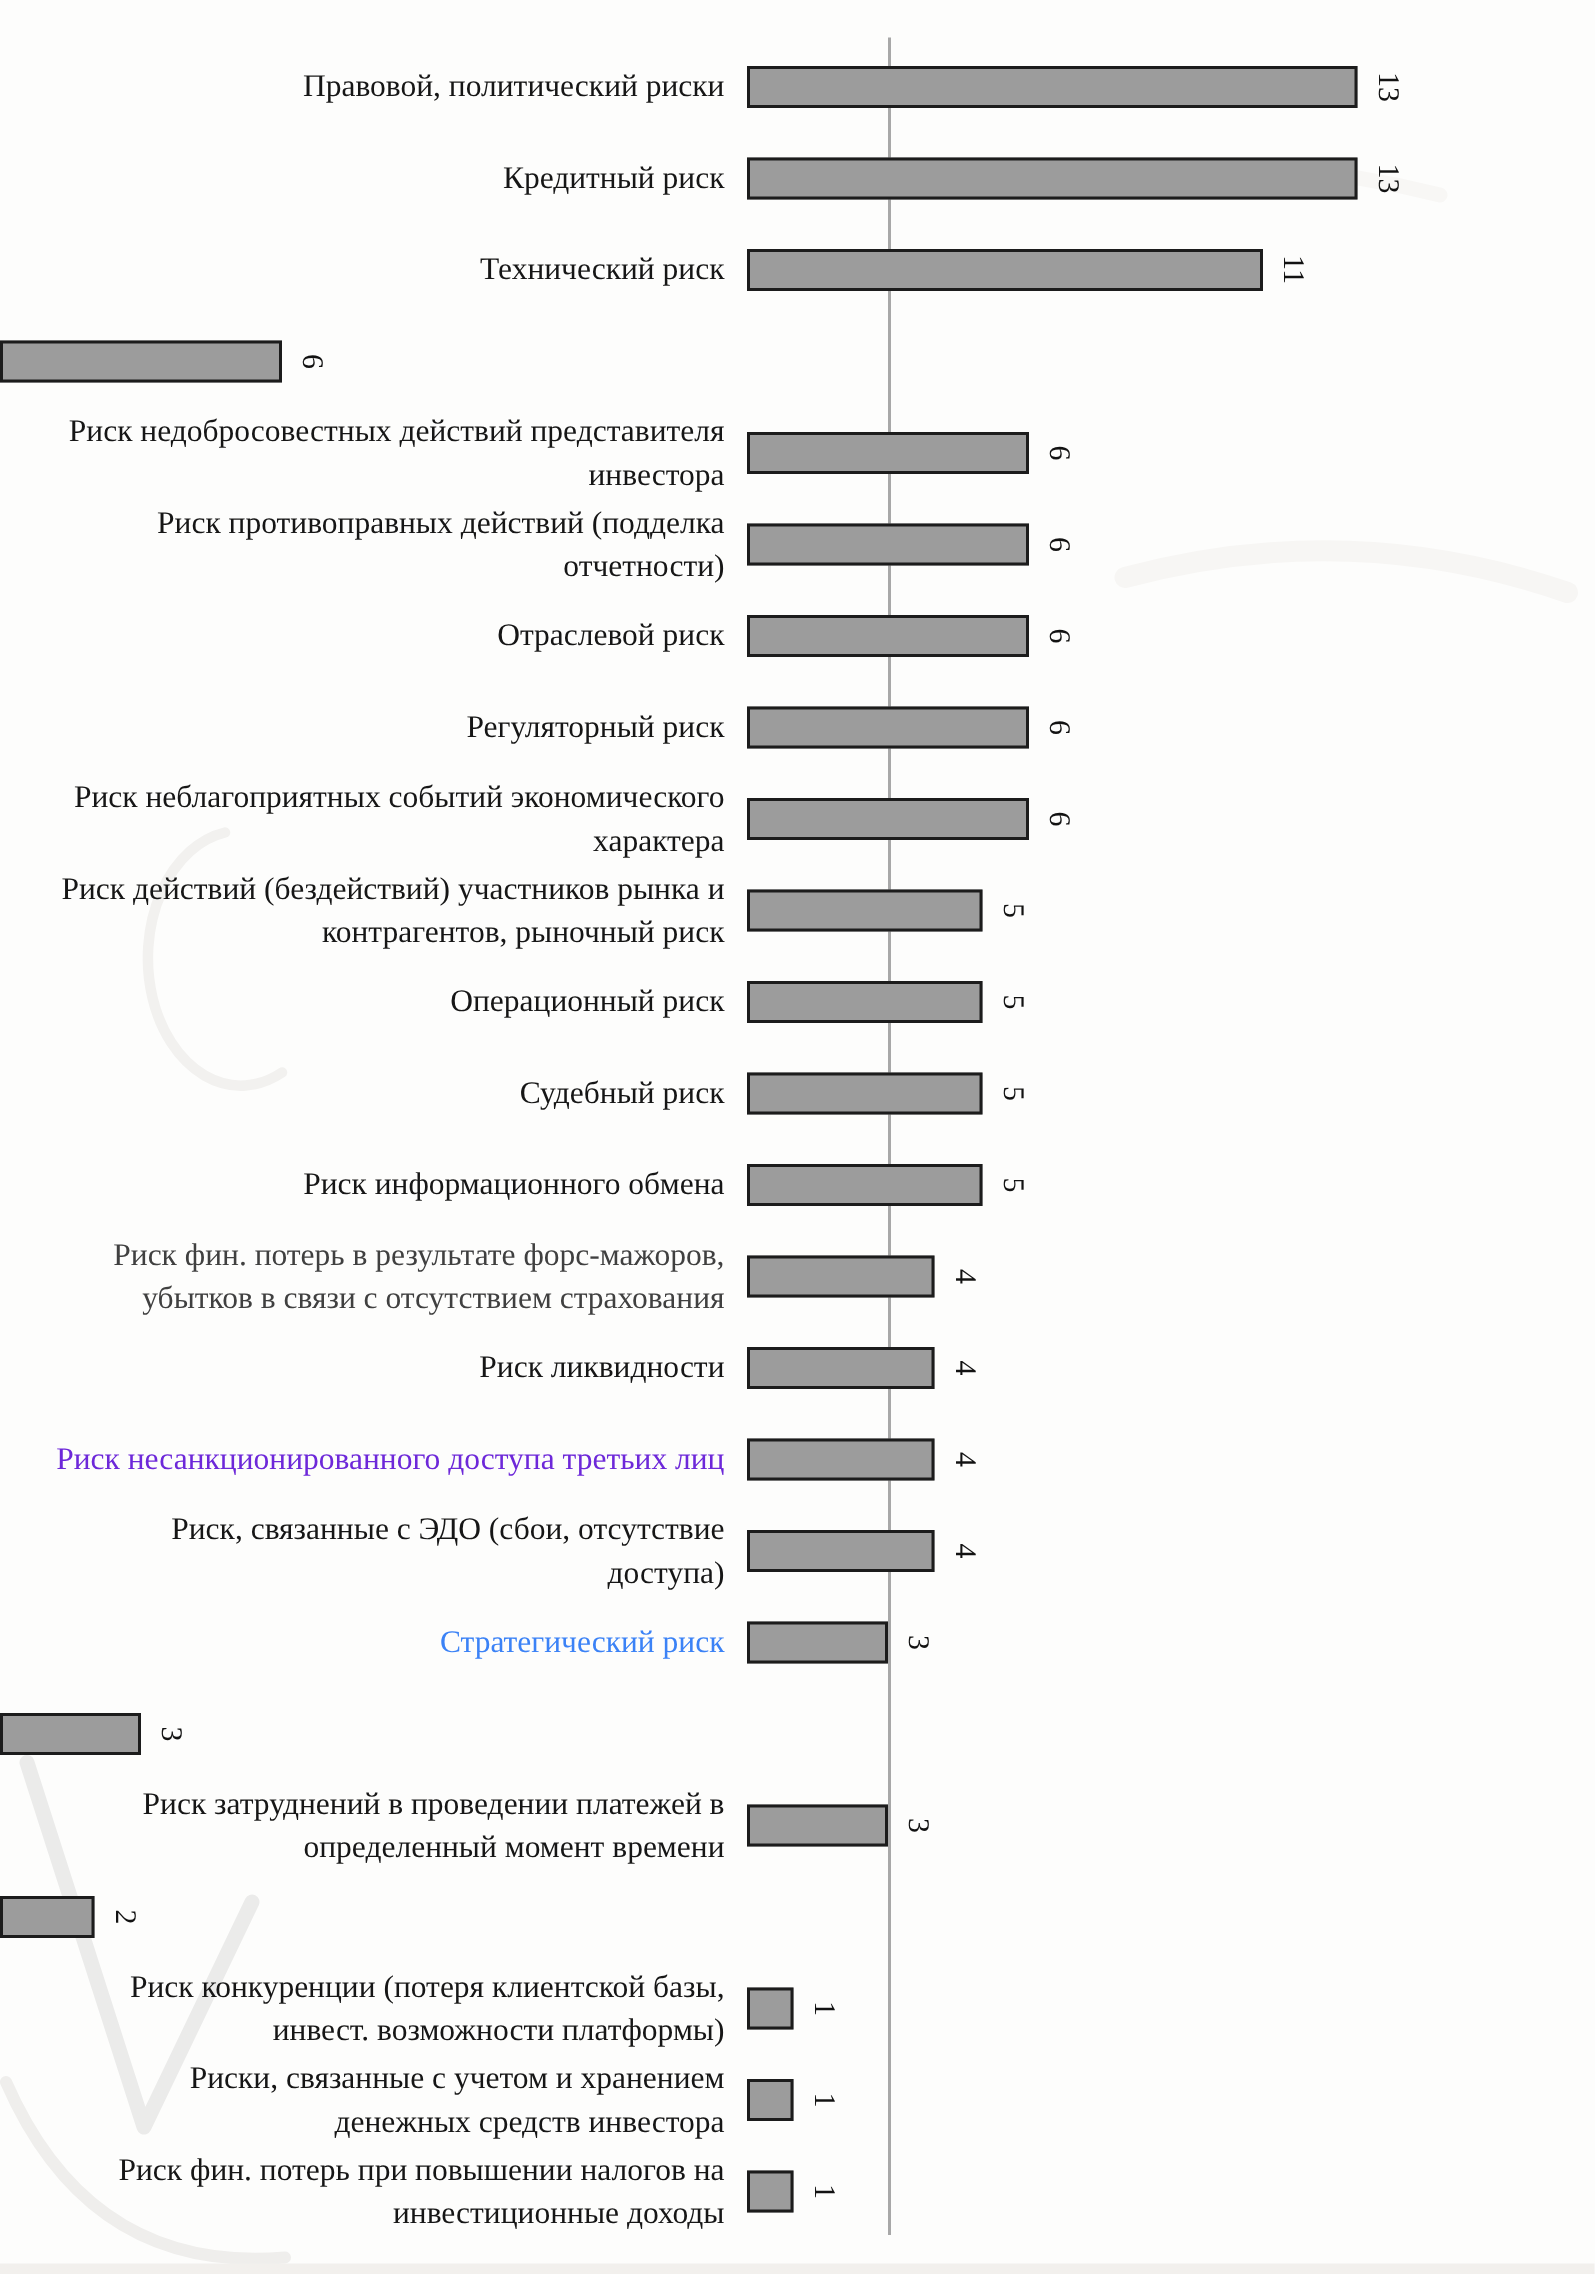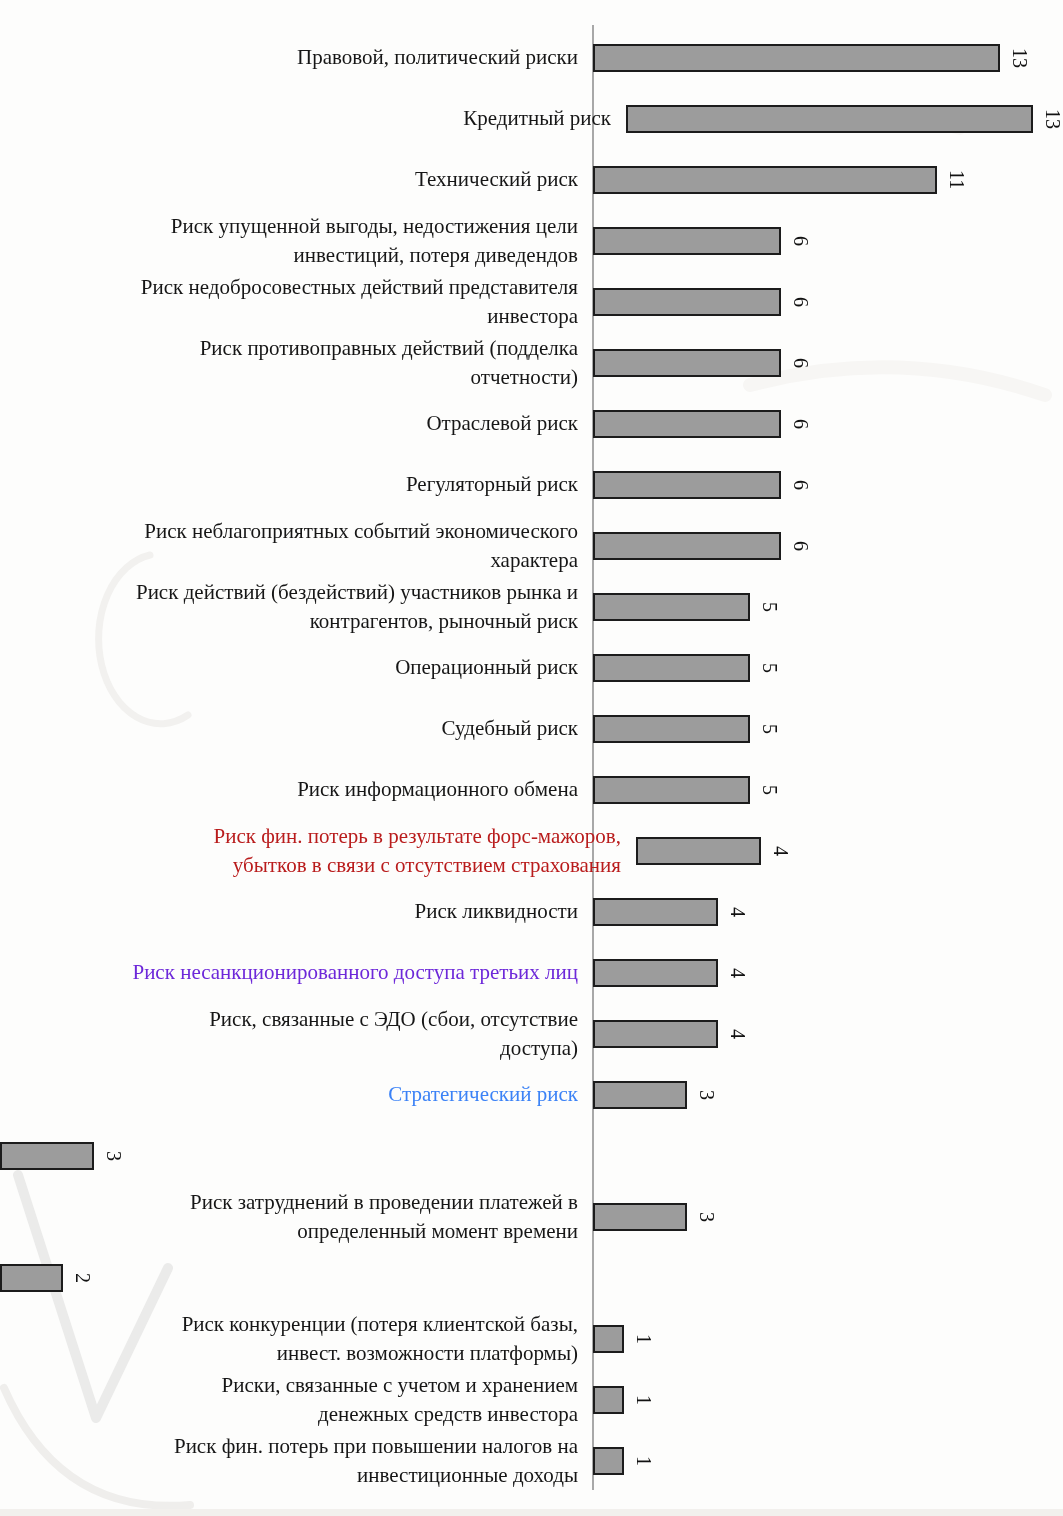--- a/index.html
+++ b/index.html
@@ -34,21 +34,21 @@
     left: 0;
     top: 27px;
     width: 1063px;
   }
   .row {
     display: flex;
     align-items: center;
     height: 61px;
   }
   .label {
-    width: 593px;
+    width: 498px;
     padding-left: 36px;
     padding-right: 15px;
     text-align: right;
     font-size: 21px;
     line-height: 1.38;
     color: #161616;
     white-space: pre-line;
   }
   .barcell {
     display: flex;
@@ -97,38 +97,36 @@
   <div class="rows">
   <div class="row">
     <div class="label" style="color: rgb(22, 22, 22);">Правовой, политический риски</div>
     <div class="barcell">
       <div class="bar" style="width: 407px; background: rgb(156, 156, 156); border-color: rgb(28, 28, 28);"></div>
       <div class="value">13</div>
     </div>
   </div>
 
   <div class="row">
-    <div class="label" style="color: rgb(22, 22, 22); margin-left: 45px;">Кредитный риск</div>
+    <div class="label" style="color: rgb(22, 22, 22);">Кредитный риск</div>
     <div class="barcell">
       <div class="bar" style="width: 407px; background: rgb(156, 156, 156); border-color: rgb(28, 28, 28);"></div>
       <div class="value">13</div>
     </div>
   </div>
 
   <div class="row">
     <div class="label" style="color: rgb(22, 22, 22);">Технический риск</div>
     <div class="barcell">
       <div class="bar" style="width: 344px; background: rgb(156, 156, 156); border-color: rgb(28, 28, 28);"></div>
       <div class="value">11</div>
     </div>
   </div>
 
   <div class="row">
-    <div class="label" style="color: rgb(22, 22, 22);">Риск упущенной выгоды, недостижения цели
-инвестиций, потеря диведендов</div>
     <div class="barcell">
       <div class="bar" style="width: 188px; background: rgb(156, 156, 156); border-color: rgb(28, 28, 28);"></div>
       <div class="value">6</div>
     </div>
   </div>
 
   <div class="row">
     <div class="label" style="color: rgb(22, 22, 22);">Риск недобросовестных действий представителя
 инвестора</div>
     <div class="barcell">
@@ -198,21 +196,21 @@
 
   <div class="row">
     <div class="label" style="color: rgb(22, 22, 22);">Риск информационного обмена</div>
     <div class="barcell">
       <div class="bar" style="width: 157px; background: rgb(156, 156, 156); border-color: rgb(28, 28, 28);"></div>
       <div class="value">5</div>
     </div>
   </div>
 
   <div class="row">
-    <div class="label" style="color: #b91c1c; margin-left: 43px;">Риск фин. потерь в результате форс-мажоров,
+    <div class="label" style="color: #404040;">Риск фин. потерь в результате форс-мажоров,
 убытков в связи с отсутствием страхования</div>
     <div class="barcell">
       <div class="bar" style="width: 125px; background: rgb(156, 156, 156); border-color: rgb(28, 28, 28);"></div>
       <div class="value">4</div>
     </div>
   </div>
 
   <div class="row">
     <div class="label" style="color: rgb(22, 22, 22);">Риск ликвидности</div>
     <div class="barcell">

